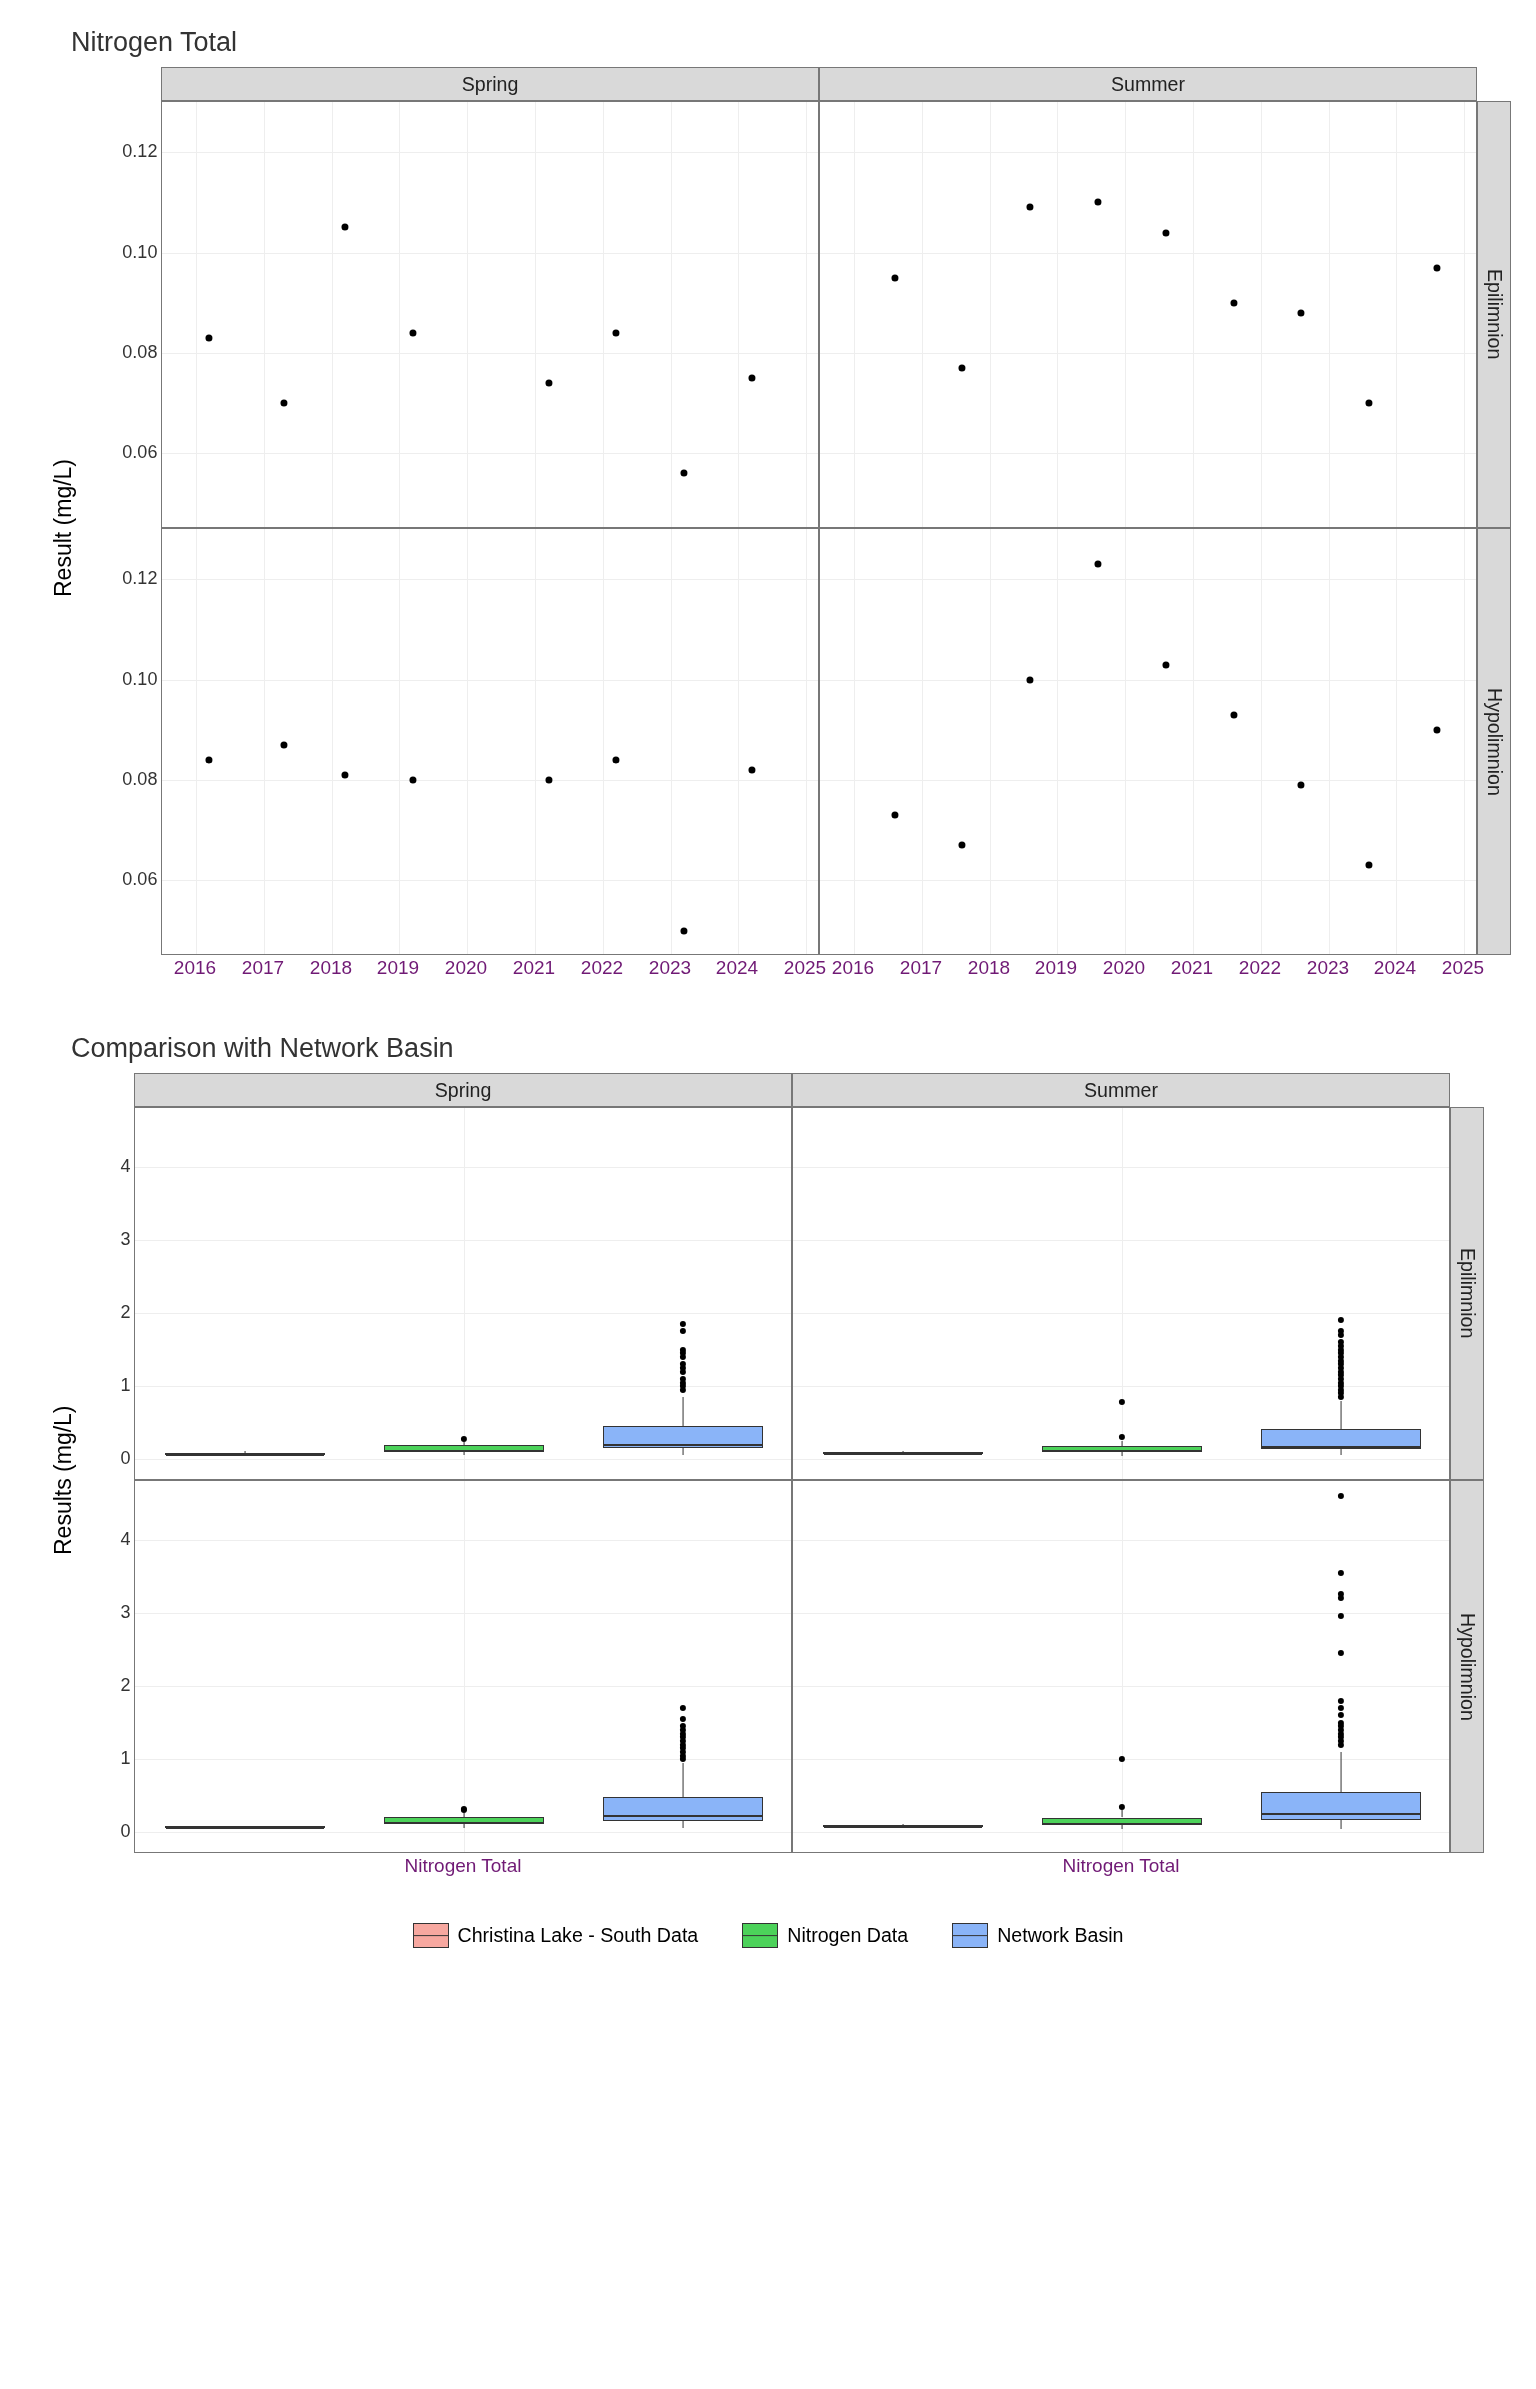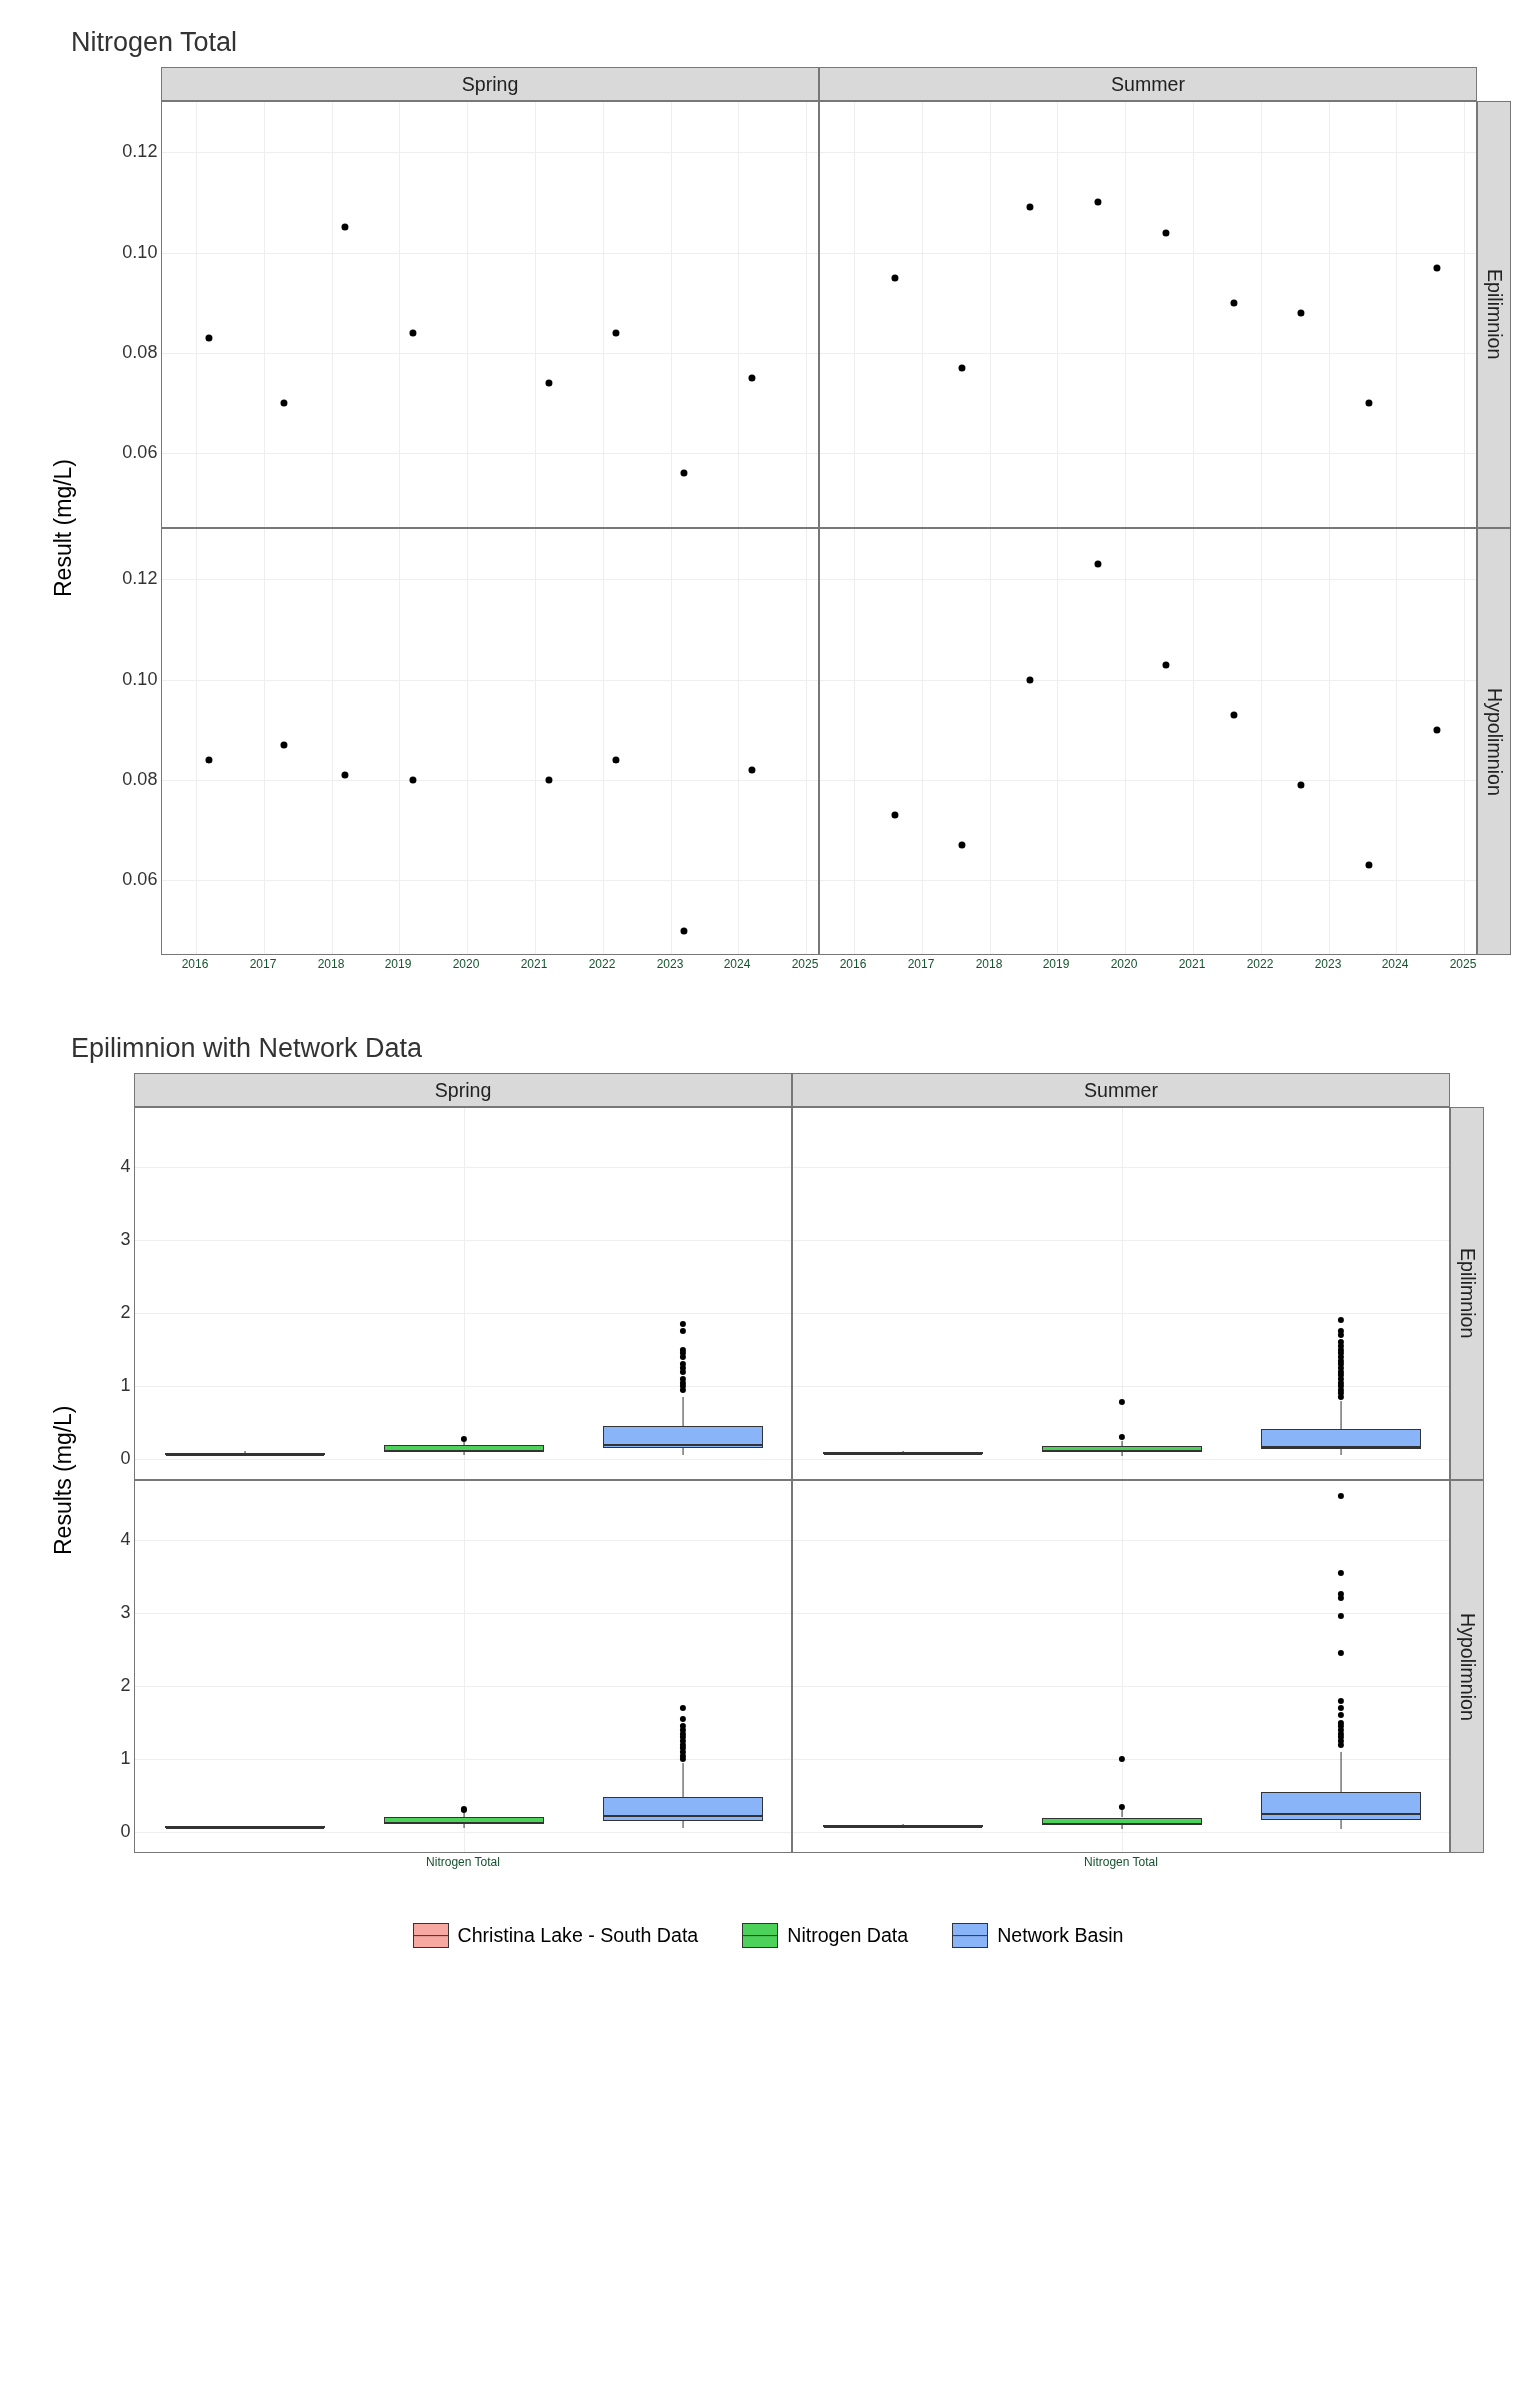--- a/index.html
+++ b/index.html
@@ -47,22 +47,22 @@
     right: 3.6px;
     transform: translateY(-50%);
     font-size: 18px;
     color: #333;
     text-align: right;
   }
   .tick-x {
     position: absolute;
     top: 1.8px;
     transform: translateX(-50%);
-    font-size: 12px;
-    color: #14532d;
+    font-size: 19px;
+    color: #701a75;
   }
   .gridline-h {
     position: absolute;
     left: 0;
     right: 0;
     height: 0.9px;
     background: #eee;
   }
   .gridline-v {
     position: absolute;
@@ -275,21 +275,21 @@
       <div class="datapoint" style="left: 210px; top: 151px;"></div>
       <div class="datapoint" style="left: 278px; top: 35px;"></div>
       <div class="datapoint" style="left: 346px; top: 136px;"></div>
       <div class="datapoint" style="left: 414px; top: 186px;"></div>
       <div class="datapoint" style="left: 481px; top: 256px;"></div>
       <div class="datapoint" style="left: 549px; top: 336px;"></div>
       <div class="datapoint" style="left: 617px; top: 201px;"></div>
     </div>
   </div>
 
-<div class="chart-title" style="margin-top:44px;">Epilimnion with Network Data</div>
+<div class="chart-title" style="margin-top:44px;">Comparison with Network Basin</div>
 
 <div id="chart2" style="margin-left: 27px; display: grid; grid-template-columns: 36px 53px 658px 658px 34px; grid-template-rows: 34px 373px 373px 34px;">
     <div class="axis-label-y" style="grid-area: 2 / 1 / 4;">Results (mg/L)</div>
     <div class="facet-strip" style="grid-area: 1 / 3;">Spring</div>
     <div class="facet-strip" style="grid-area: 1 / 4;">Summer</div>
     <div class="facet-strip right" style="grid-area: 2 / 5;">Epilimnion</div>
     <div class="facet-strip right" style="grid-area: 3 / 5;">Hypolimnion</div>
     <div style="position: relative; grid-area: 2 / 2;">
       <div class="tick-y" style="top: 351px;">0</div>
       <div class="tick-y" style="top: 278px;">1</div>

